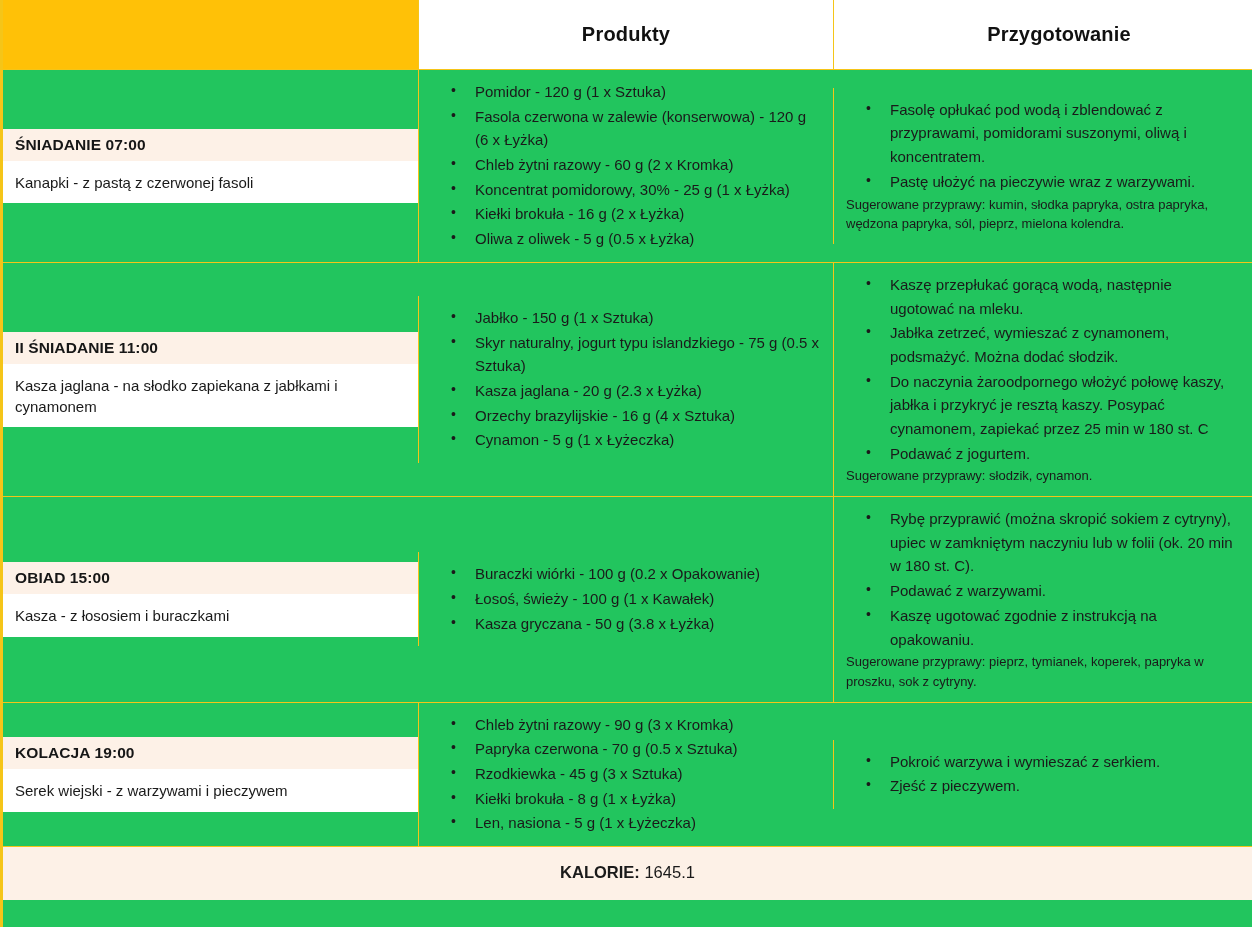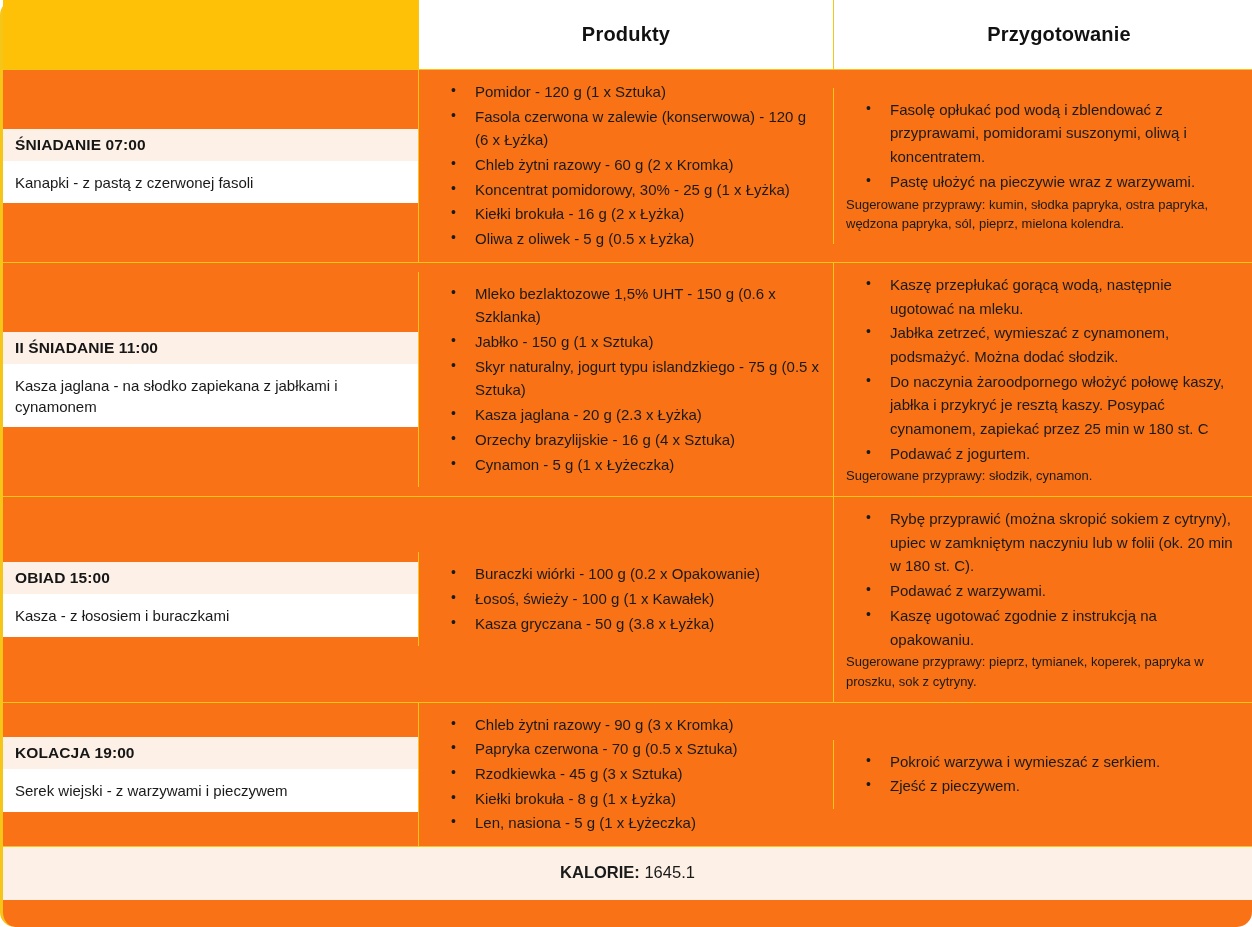--- a/index.html
+++ b/index.html
@@ -13,23 +13,22 @@
     font-family: "Liberation Sans", sans-serif;
     color: #1a1a1a;
     overflow: hidden;
   }
 
   .plan {
     width: 1252px;
     height: 927px;
     box-sizing: border-box;
     position: relative;
-    background: #f97316;
+    background: #22c55e;
     border-left: 3px solid #f5c518;
-    border-radius: 15px;
   }
 
   
   .header-row {
     display: flex;
     height: 70px;
     background: #ffffff;
     border-bottom: 1.5px solid #f5c518;
     box-sizing: border-box;
   }
@@ -195,21 +194,20 @@
       </div>
       <div class="row">
         <div class="col-meal">
           <div class="meal-title-bar">
             <div class="meal-title">II ŚNIADANIE 11:00</div>
           </div>
           <div class="meal-desc">Kasza jaglana - na słodko zapiekana z jabłkami i cynamonem</div>
         </div>
         <div class="col-products">
           <ul class="bullets">
-            <li>Mleko bezlaktozowe 1,5% UHT - 150 g (0.6 x Szklanka)</li>
             <li>Jabłko - 150 g (1 x Sztuka)</li>
             <li>Skyr naturalny, jogurt typu islandzkiego - 75 g (0.5 x Sztuka)</li>
             <li>Kasza jaglana - 20 g (2.3 x Łyżka)</li>
             <li>Orzechy brazylijskie - 16 g (4 x Sztuka)</li>
             <li>Cynamon - 5 g (1 x Łyżeczka)</li>
           </ul>
         </div>
         <div class="col-prep">
           <ul class="bullets">
             <li>Kaszę przepłukać gorącą wodą, następnie ugotować na mleku.</li>

